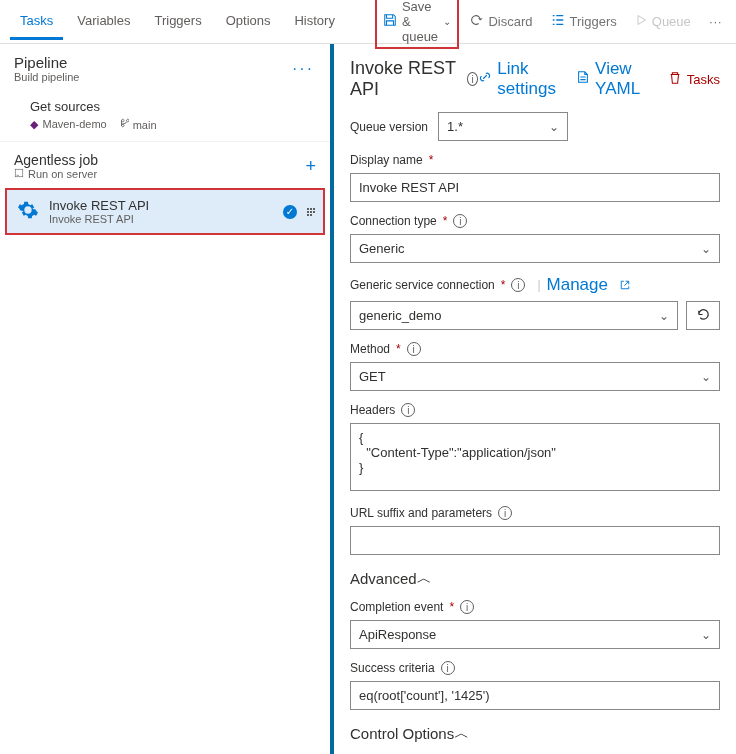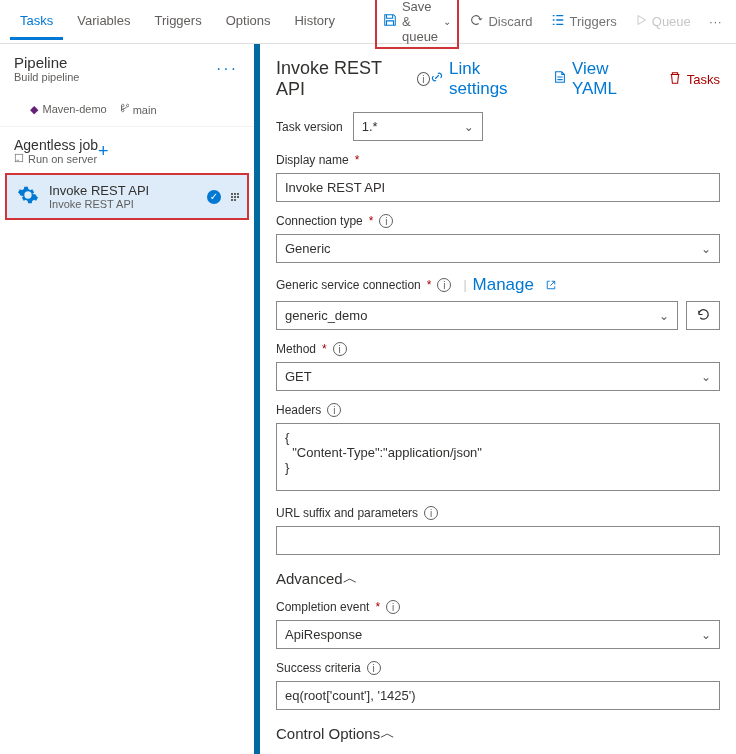--- a/index.html
+++ b/index.html
@@ -9,33 +9,33 @@
   .top-tab { padding: 10px 10px 9px; color: #605e5c; cursor: pointer; border-bottom: 3px solid transparent; }
   .top-tab.active { color: #0078d4; border-bottom-color: #0078d4; font-weight: 400; }
   .top-actions { display: flex; align-items: center; margin-left: 0px; gap: 2px; }
   .action-btn { display: flex; align-items: center; gap: 5px; padding: 5px 8px; color: #737373; cursor: pointer; }
   .save-queue-highlight { border: 2px solid #d13438; padding: 3px 6px; display: flex; align-items: center; gap: 5px; color: #605e5c; cursor: pointer; margin-left: 30px;}
   .save-queue-highlight .glyph { color:#0078d4; }
   .chev { color:#605e5c; font-size: 10px; }
   .disabled { color: #c8c6c4; text-align: right; }
 
   .main { display: flex; height: calc(100% - 44px); }
-  .sidebar { width: 260px; border-right: 6px solid #0369a1; display:flex; flex-direction:column; }
+  .sidebar { width: 334px; border-right: 4px solid #0369a1; display:flex; flex-direction:column; }
   .pipe-head { display:flex; align-items:center; justify-content:space-between; padding: 10px 16px 6px 14px; }
   .pipe-head h3 { font-size: 15px; font-weight: 400; }
   .pipe-sub { font-size: 11px; color:#605e5c; }
   .dots { color:#0078d4; letter-spacing: 2px; cursor:pointer; font-size: 16px; }
 
   .get-sources { padding: 10px 14px 10px 30px;}
   .get-sources h4 { font-size: 13px; font-weight: 400; }
   .src-row { display:flex; gap:12px; margin-top: 3px; color:#605e5c; font-size:11px; align-items:center;}
   .src-row .vs { color:#68217a; font-size:11px;}
   .src-row .branch-ic{ color:#605e5c; }
 
-  .job-row { display:flex; align-items:center; justify-content:flex-start; padding: 10px 14px 8px 14px; border-top: 1px solid #f3f2f1; }
+  .job-row { display:flex; align-items:center; justify-content:space-between; padding: 10px 14px 8px 14px; border-top: 1px solid #f3f2f1; }
   .job-row h4 { font-size: 14px; font-weight: 400; }
   .job-sub { font-size:11px; color:#605e5c; display:flex; align-items:center; gap:4px; }
   .plus { color:#0078d4; font-size: 18px; font-weight: 300; cursor:pointer; }
 
   .task-selected-wrap { border: 2.5px solid #d13438; margin: 0 5px; }
   .task-selected { display:flex; align-items:center; padding: 8px 8px 8px 10px; background:#deecf9; gap:10px; }
   .gear-ic { color:#0078d4; font-size:20px; line-height:1; }
   .task-texts { flex:1; }
   .task-title { font-size:13px; }
   .task-sub { font-size:11px; color:#605e5c; }
@@ -121,20 +121,21 @@
   <div class="sidebar">
     <div class="pipe-head">
       <div>
         <h3>Pipeline</h3>
         <div class="pipe-sub">Build pipeline</div>
       </div>
       <div class="dots">···</div>
     </div>
 
     <div class="get-sources">
+      <h4>Get sources</h4>
       <div class="src-row">
         <span style="display:flex;gap:4px;align-items:center;">
           <span class="vs">◆</span>
           <span>Maven-demo</span>
         </span>
         <span style="display:flex;gap:4px;align-items:flex-end;">
           <span class="branch-ic">
             <svg width="10" height="12" viewBox="0 0 16 16">
                 <path fill="none" stroke="#605e5c" stroke-width="1.4" d="M4 4v8 M4 4a2 2 0 1 0 0-.01 M4 12a2 2 0 1 0 0-.01 M12 4a2 2 0 1 0 0-.01 M12 6c0 4-8 2-8 6"></path>
               </svg>
@@ -208,21 +209,21 @@
         <div class="link-red">
           <span><svg width="14" height="14" viewBox="0 0 16 16">
                 <path fill="none" stroke="#a80000" stroke-width="1.2" d="M3 4h10 M5 4V2h6v2 M4 4l1 10h6l1-10"></path>
               </svg></span>
           <span>Tasks</span>
         </div>
       </div>
     </div>
 
     <div class="field task-ver-row">
-      <span class="field-label" style="margin-bottom:0">Task version</span>
+      <span class="field-label" style="margin-bottom:0">Queue version</span>
       <div class="sel sm">
         <span>1.*</span>
         <span class="chev-down">⌄</span>
       </div>
     </div>
 
     <div class="field">
       <div class="field-label">
           <span>Display name</span>
           <span class="req">*</span>

